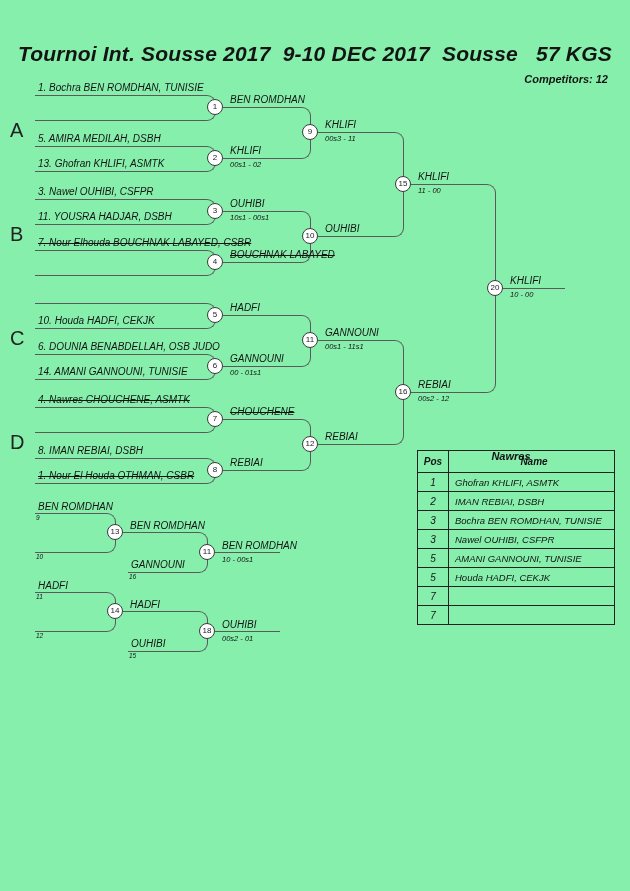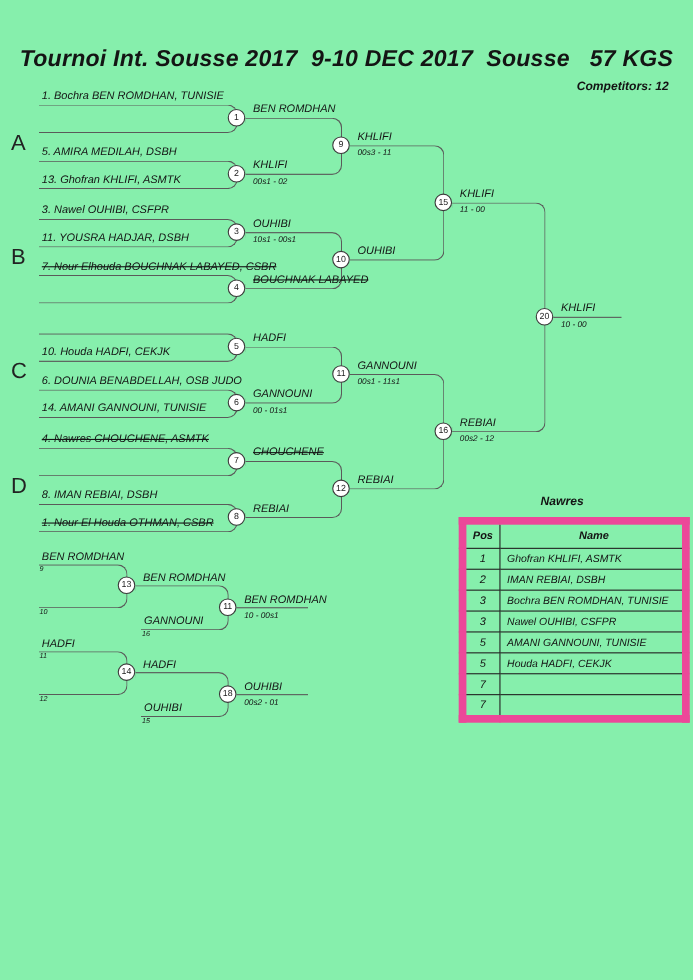--- a/index.html
+++ b/index.html
@@ -26,22 +26,22 @@
     border:1px solid #3a3a3a; border-radius:50%; background:#fff; z-index:2;
     font-style:normal; font-size:8px; line-height:14px; text-align:center; color:#222;
   }
   .nm  { position:absolute; font-size:10px; height:13px; line-height:13px; white-space:nowrap; }
   .sc  { position:absolute; font-size:7.5px; white-space:nowrap; }
   .ref { position:absolute; font-size:6.5px; white-space:nowrap; }
   .struck { text-decoration:line-through; }
   
   .rhead { position:absolute; left:417px; top:450px; width:188px; text-align:center;
            font-size:11px; font-weight:bold; }
-  .rtable { position:absolute; left:417px; top:470px; border-collapse:collapse;
-            border:7px solid #ec4899; table-layout:fixed; }
+  .rtable { position:absolute; left:417px; top:450px; border-collapse:collapse;
+            border:1px solid #ec4899; table-layout:fixed; }
   .rtable th, .rtable td { border:1px solid #222; font-size:10px; overflow:hidden; }
   .rtable th { height:19px; font-weight:bold; font-style:italic; }
   .rtable td { height:16px; }
   .cpos { width:28px; text-align:center; }
   .cname { width:158px; text-align:left; padding-left:6px; }
   .rtable td.cname { font-size:9.5px; }
 </style>
 </head>
 <body>
 

